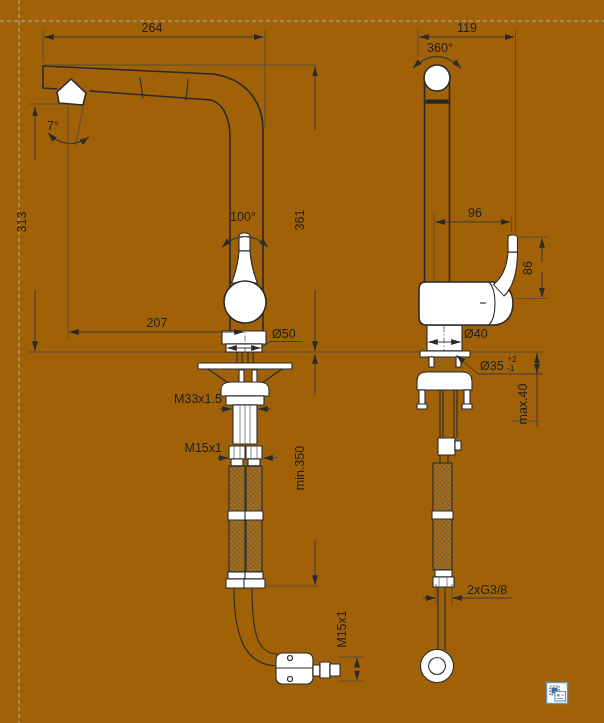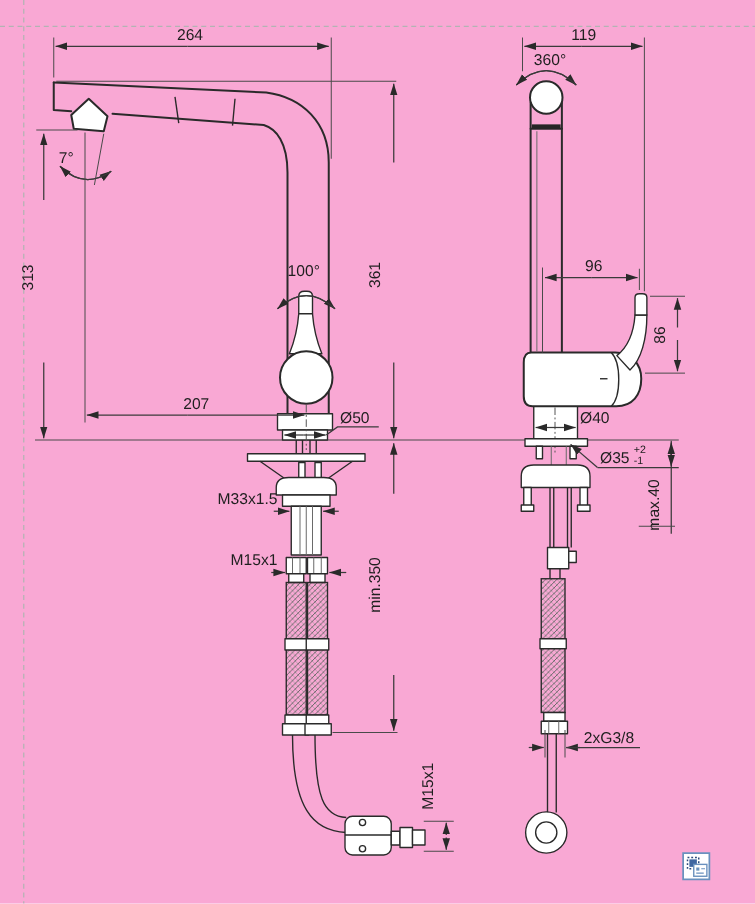--- a/index.html
+++ b/index.html
@@ -1,16 +1,16 @@
 <!DOCTYPE html>
 <html><head>
 <meta charset="utf-8">
 <style>
   html,body{margin:0;padding:0;background:#ffffff;}
-  .page{position:relative;width:604px;height:723px;background:#f9a8d4;overflow:hidden;
+  .page{position:relative;width:604px;height:723px;background:#a16207;overflow:hidden;
         font-family:"Liberation Sans", sans-serif;}
   svg{display:block;}
   text{font-family:"Liberation Sans", sans-serif;fill:#1f1f1f;font-size:12.5px;}
   .tol{font-size:8.5px;}
   .outline{fill:none;stroke:#2a2a2a;stroke-width:1.6;stroke-linejoin:round;stroke-linecap:round;}
   .outline2{fill:none;stroke:#2a2a2a;stroke-width:1.1;stroke-linejoin:round;}
   .white{fill:#ffffff;stroke:#2a2a2a;stroke-width:1.6;stroke-linejoin:round;}
   .white2{fill:#ffffff;stroke:#2a2a2a;stroke-width:1.1;stroke-linejoin:round;}
   .braid{fill:url(#braid);stroke:#2a2a2a;stroke-width:1.1;}
   .dim{fill:none;stroke:#3a3a3a;stroke-width:1;}

